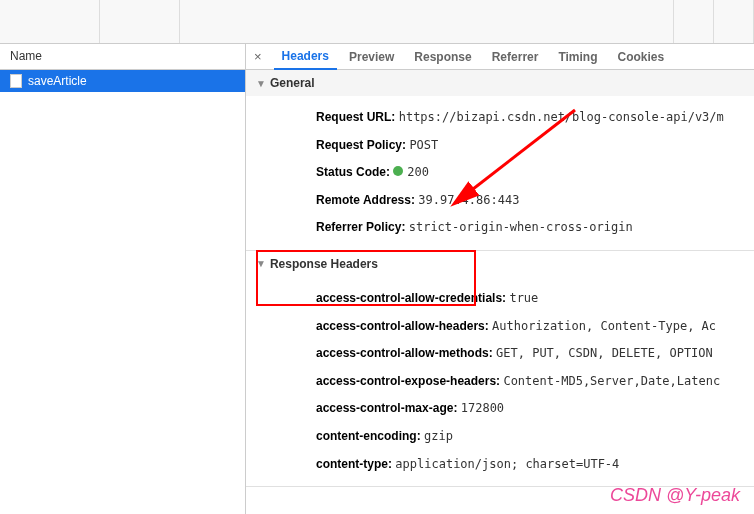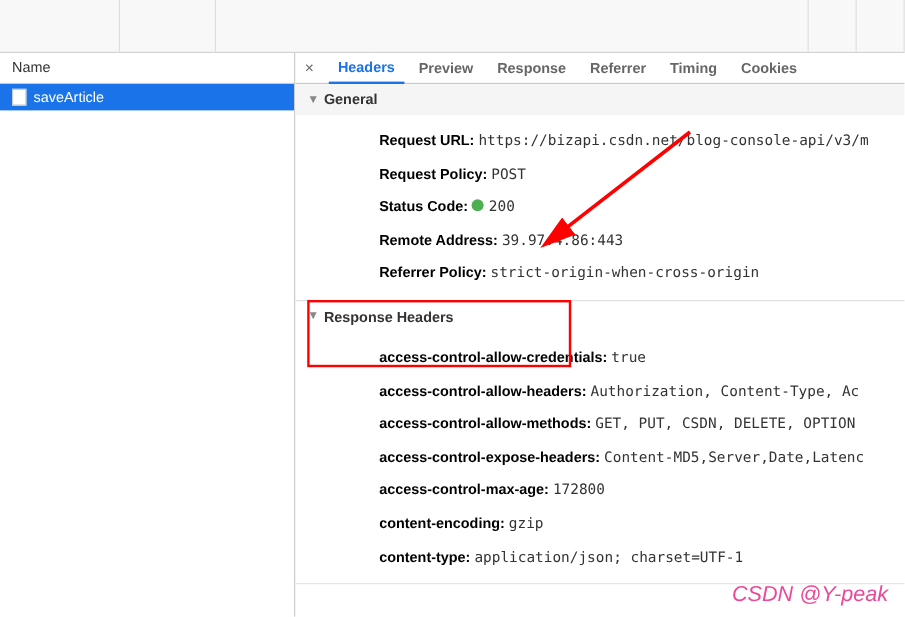--- a/index.html
+++ b/index.html
@@ -90,21 +90,21 @@
           <span class="caret">▼</span>
           <span>Response Headers</span>
         </div>
         <div class="section-body" id="response-rows">
             <div class="row"><span class="label">access-control-allow-credentials:</span> <span class="value">true</span></div>
             <div class="row"><span class="label">access-control-allow-headers:</span> <span class="value">Authorization, Content-Type, Ac</span></div>
             <div class="row"><span class="label">access-control-allow-methods:</span> <span class="value">GET, PUT, CSDN, DELETE, OPTION</span></div>
             <div class="row"><span class="label">access-control-expose-headers:</span> <span class="value">Content-MD5,Server,Date,Latenc</span></div>
             <div class="row"><span class="label">access-control-max-age:</span> <span class="value">172800</span></div>
             <div class="row"><span class="label">content-encoding:</span> <span class="value">gzip</span></div>
-            <div class="row"><span class="label">content-type:</span> <span class="value">application/json; charset=UTF-1</span></div>
+            <div class="row"><span class="label">content-type:</span> <span class="value">application/json; charset=UTF-4</span></div>
           </div>
       </div>
     </div>
   </div>
 </div>
 
 <div class="highlight-box"></div>
 <svg class="arrow" width="200" height="150">
   <defs>
       <marker id="ah" markerWidth="10" markerHeight="10" refX="8" refY="3" orient="auto">

